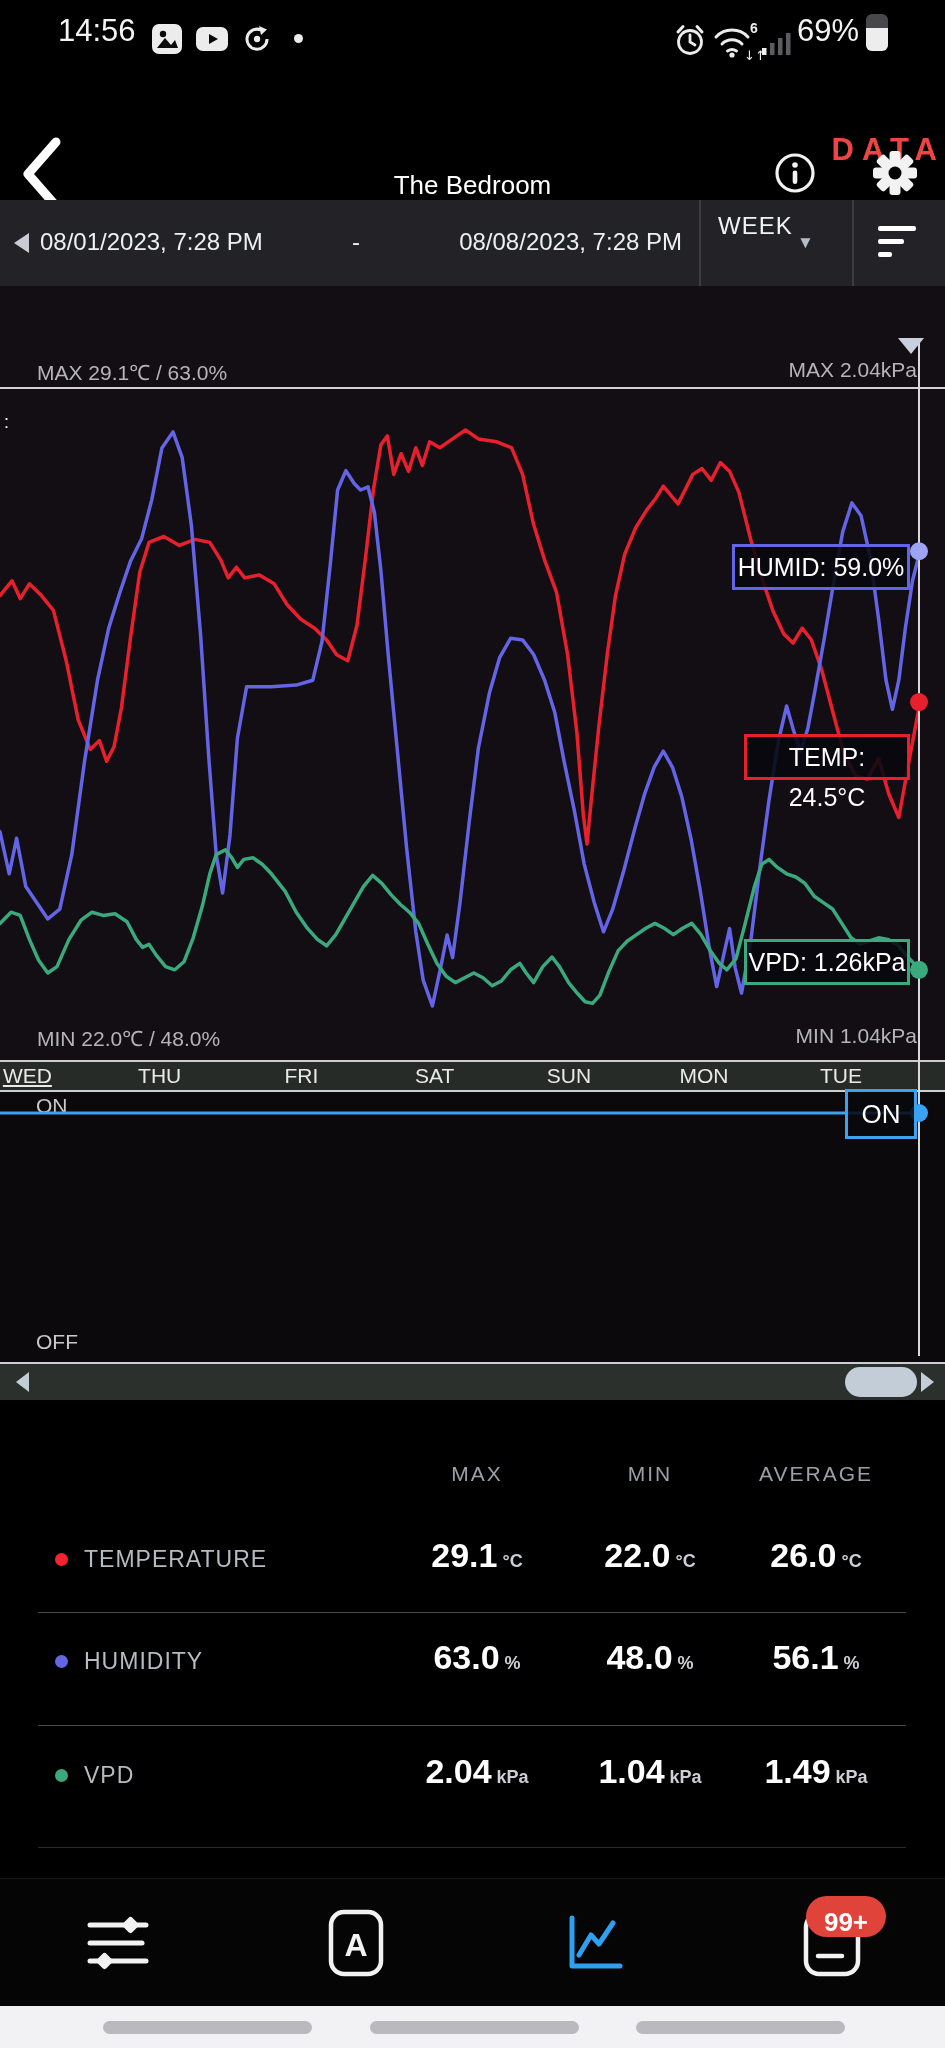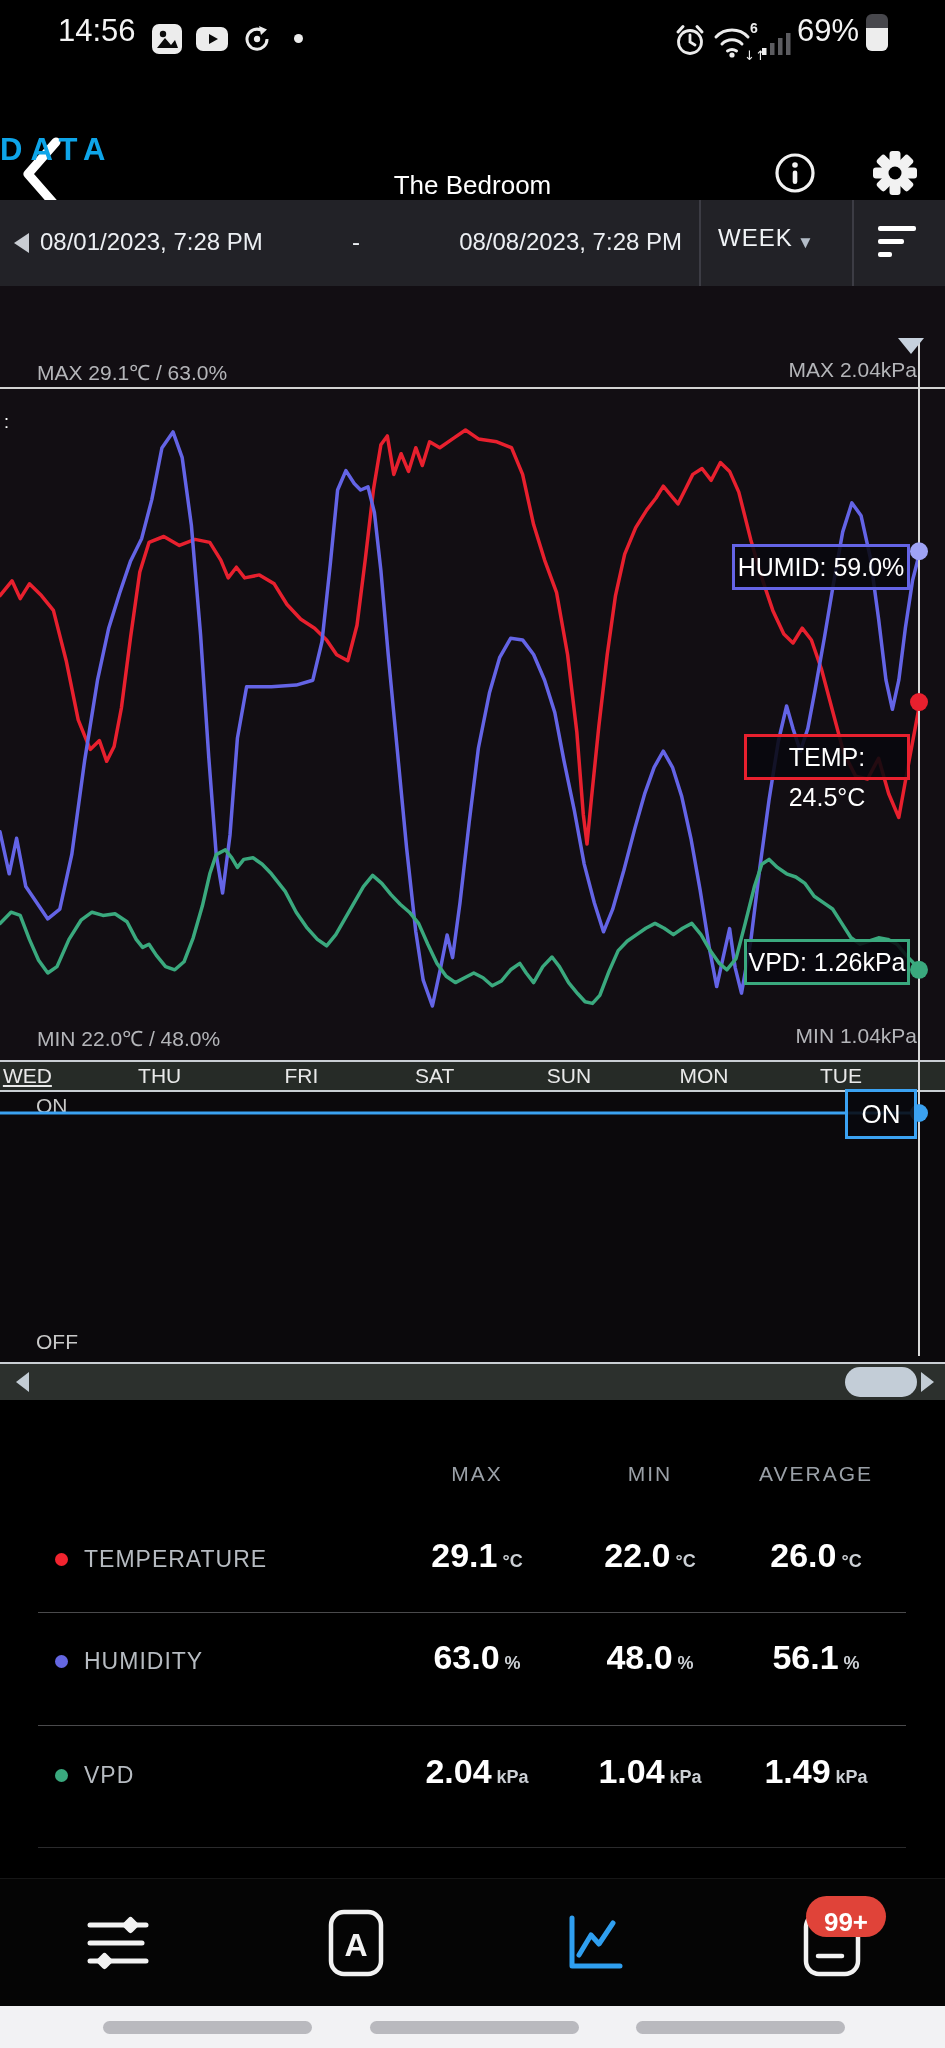--- a/index.html
+++ b/index.html
@@ -9,34 +9,34 @@
 
   
   .status-bar{left:0;top:0;width:945px;height:62px;background:#000;}
   .sb-time{left:58px;top:13px;font-size:31px;color:#f3f3f3;}
   .sb-pct{left:797px;top:13px;font-size:31px;color:#f3f3f3;}
   .battery{left:866px;top:14px;width:22px;height:37px;border-radius:6px;background:#47474c;overflow:hidden;}
   .battery-fill{position:absolute;left:0;bottom:0;width:100%;height:62%;background:#ededed;}
 
   
   .app-header{left:0;top:62px;width:945px;height:138px;background:#000;}
-  .hdr-title{left:0;top:70px;width:945px;text-align:left;font-size:31px;font-weight:bold;letter-spacing:8px;color:#0ea5e9;}
+  .hdr-title{left:0;top:70px;width:945px;text-align:right;font-size:31px;font-weight:bold;letter-spacing:8px;color:#ef4444;}
   .hdr-sub{left:0;top:108px;width:945px;text-align:center;font-size:26px;font-weight:normal;color:#fff;}
   .back-btn{left:18px;top:72px;width:50px;height:80px;}
   .info-btn{left:772px;top:88px;width:46px;height:46px;}
   .gear-btn{left:870px;top:86px;width:50px;height:50px;}
 
   
   .range-bar{left:0;top:200px;width:945px;height:86px;background:#222227;}
   .rb-arrow{left:14px;top:33px;width:0;height:0;border-top:10px solid transparent;border-bottom:10px solid transparent;border-right:15px solid #c9cdd3;}
   .rb-start{left:40px;top:28px;font-size:24px;color:#eceff3;}
   .rb-dash{left:352px;top:28px;font-size:24px;color:#eceff3;}
   .rb-end{left:450px;top:28px;width:232px;text-align:right;font-size:24px;color:#eceff3;}
   .rb-div{top:0;width:2px;height:86px;background:#3c3c44;}
-  .rb-week{left:718px;top:24px;font-size:24px;color:#f0f3f6;letter-spacing:1px;}
+  .rb-week{left:718px;top:12px;font-size:24px;color:#f0f3f6;letter-spacing:1px;}
   .rb-caret{left:797px;top:33px;font-size:17px;color:#b3bcc7;}
   .filter-btn{left:878px;top:26px;width:44px;height:36px;}
   .filter-btn i{position:absolute;left:0;height:5px;border-radius:2px;background:#fff;}
 
   
   .chart-area{left:0;top:286px;width:945px;height:774px;background:#120e13;}
   .max-line{left:0;top:387px;width:945px;height:2px;background:#d2d2d2;}
   .lbl-gray{font-size:21px;color:#b4b5b9;}
   .max-left{left:37px;top:358px;}
   .max-right{right:28px;top:358px;}

